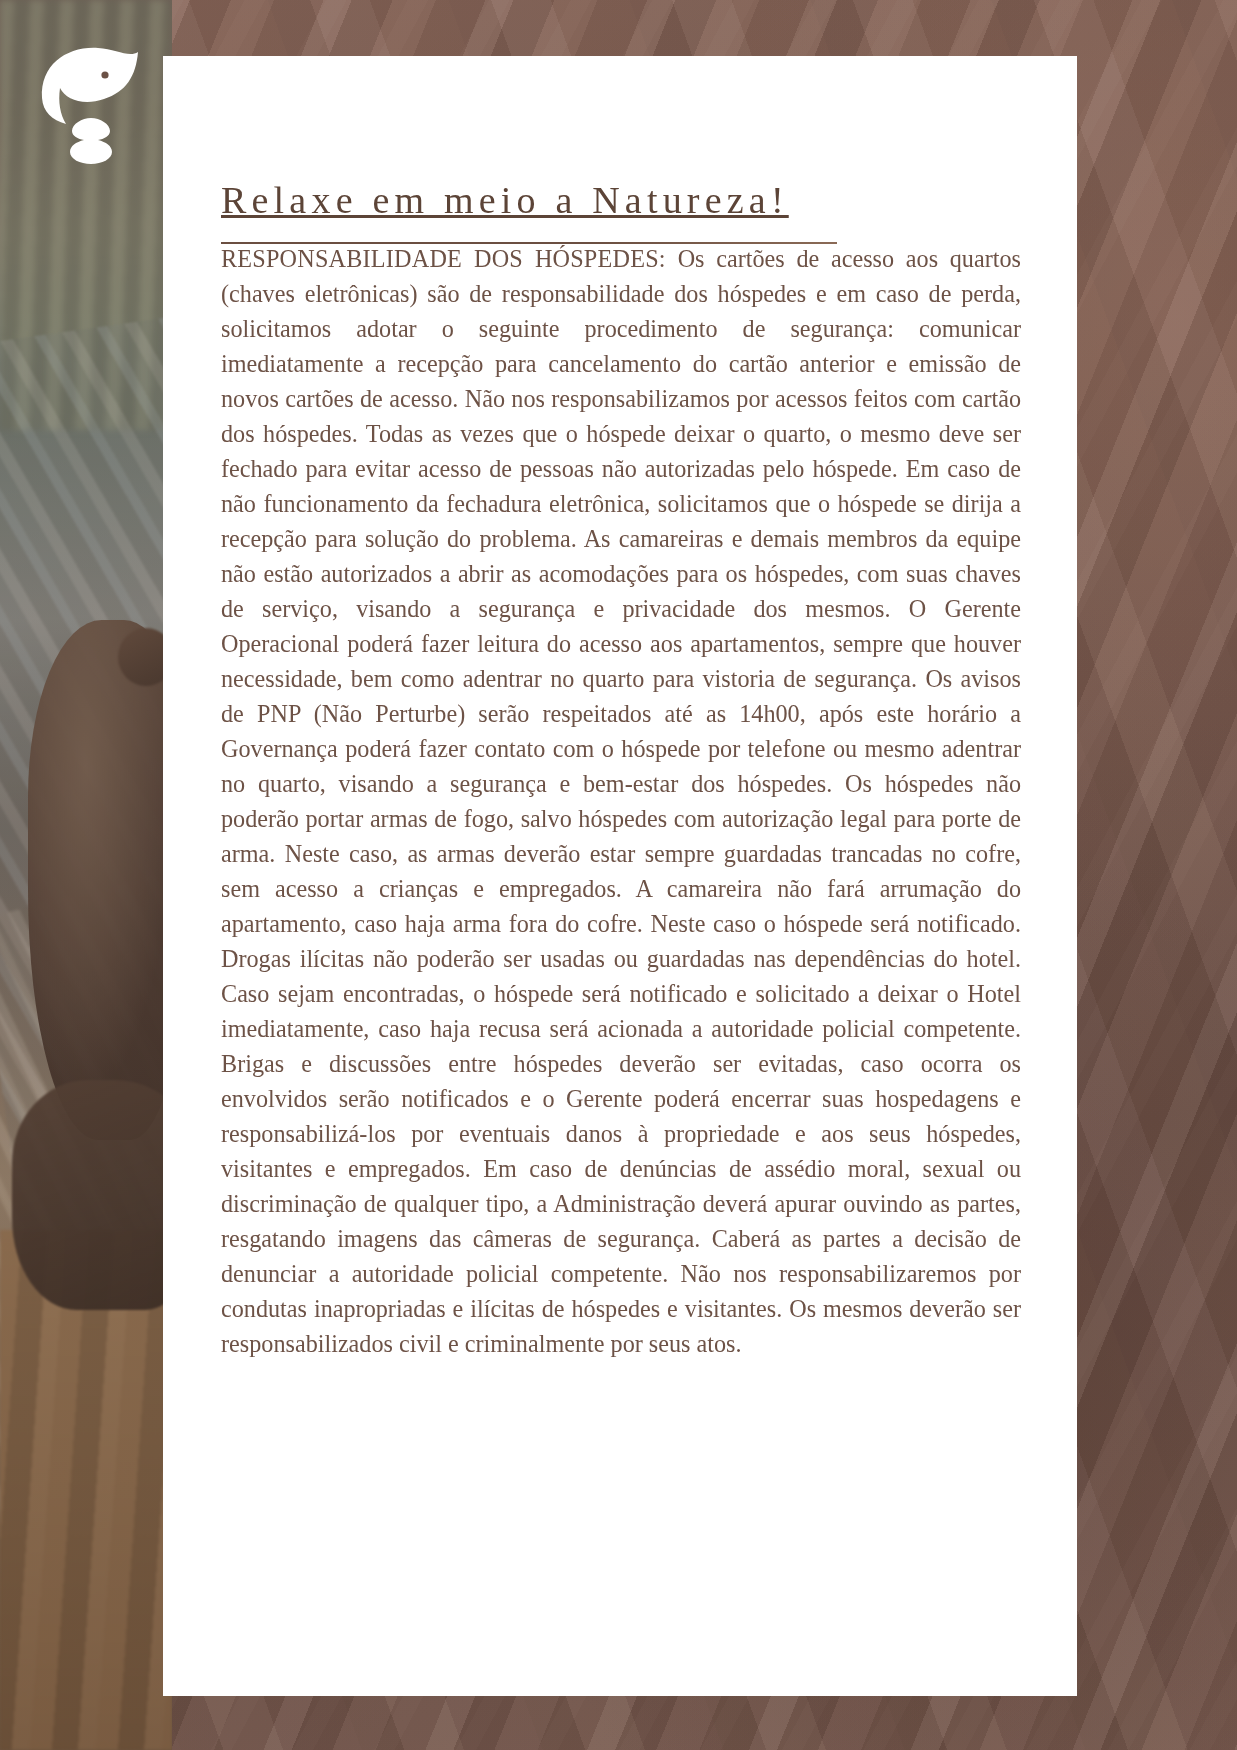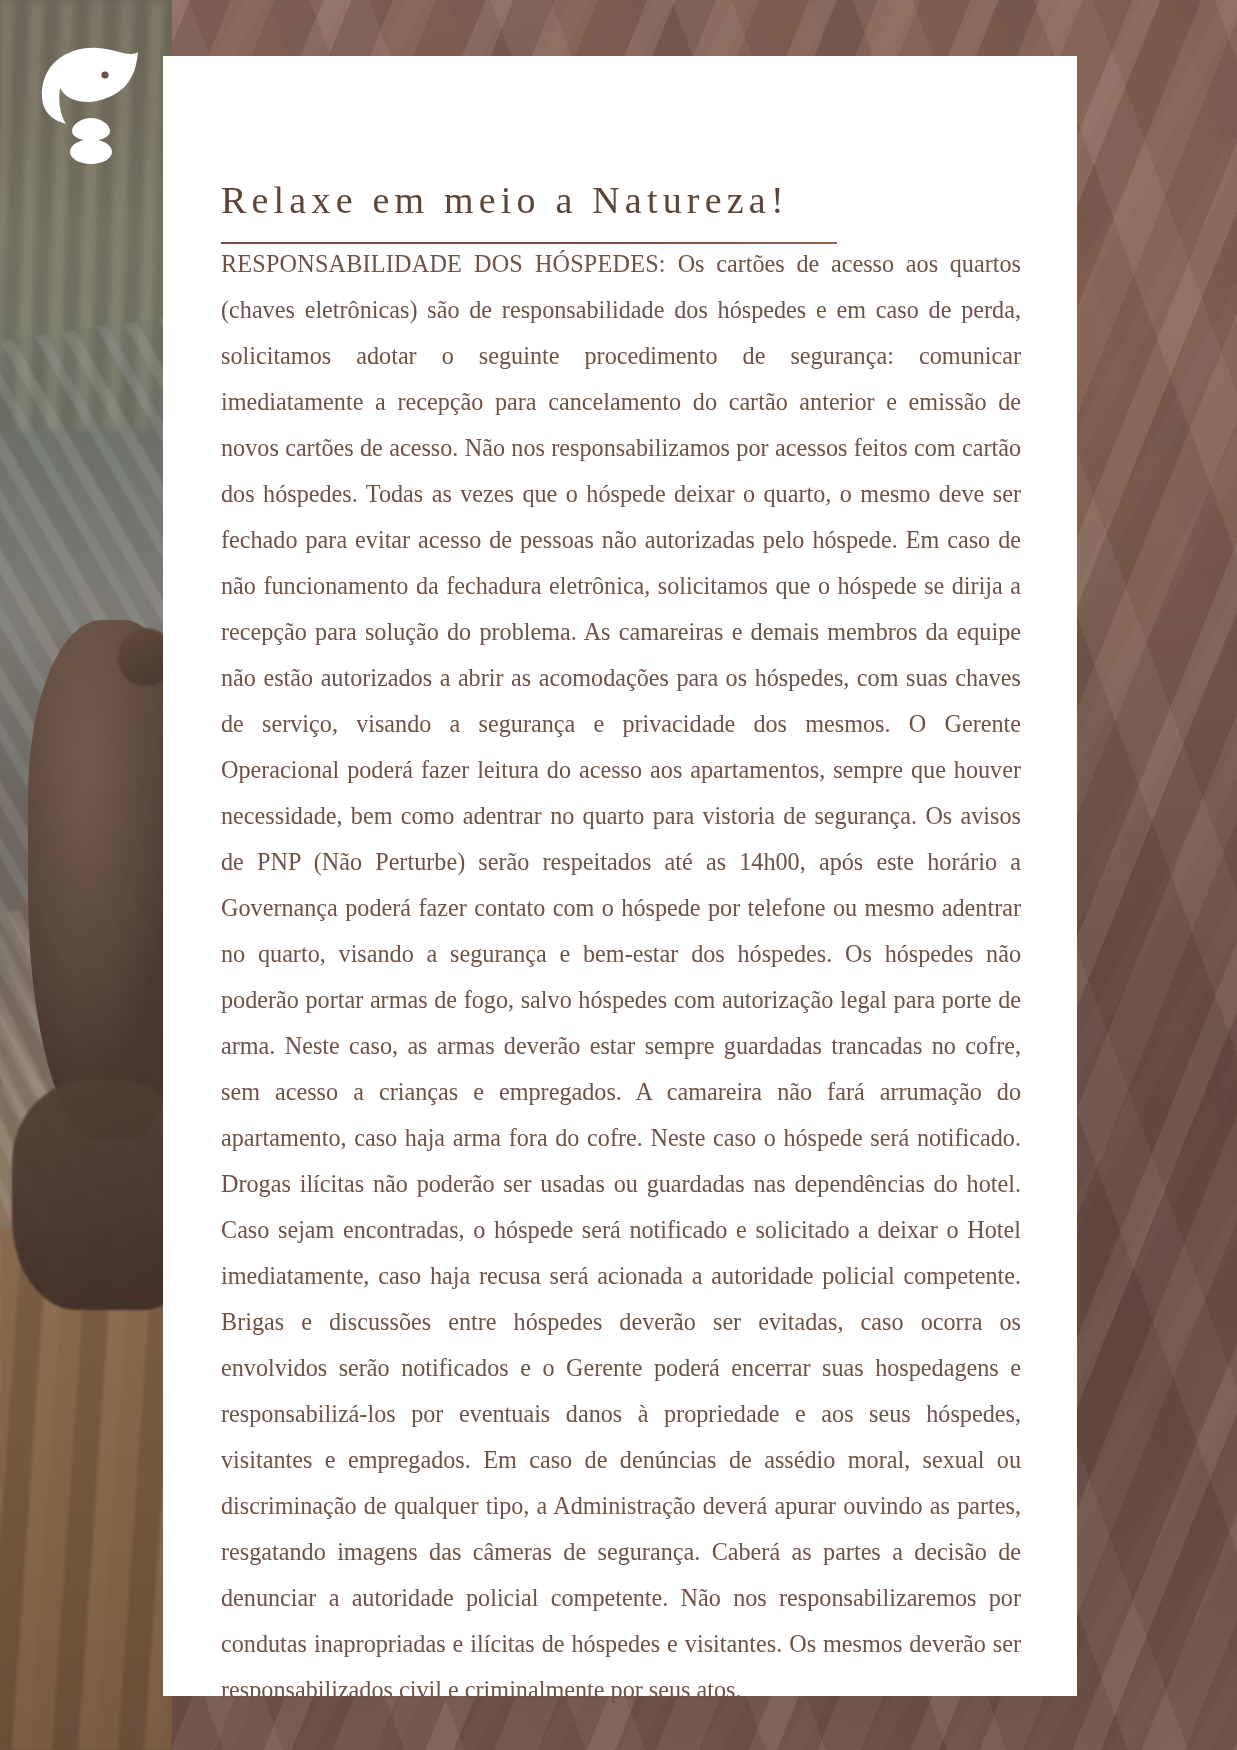--- a/index.html
+++ b/index.html
@@ -217,38 +217,39 @@
   .card-title {
     position: absolute;
     left: 58px;
     top: 100px;
     font-size: 38px;
     letter-spacing: 5.2px;
     color: #5c4437;
     font-weight: normal;
     white-space: nowrap;
     line-height: 1;
+    text-decoration: underline;
   }
 
   .title-rule {
     position: absolute;
     left: 58px;
     top: 186px;
     width: 616px;
     height: 2px;
     background: linear-gradient(90deg, #6b4f41 0%, #6b4f41 60%, #8a6a56 100%);
   }
 
   .card-body {
     position: absolute;
     left: 58px;
     top: 185px;
     width: 800px;
     font-size: 24.2px;
-    line-height: 46px;
+    line-height: 35px;
     color: #6d5246;
     text-align: justify;
     text-justify: inter-word;
     -webkit-hyphens: none;
     hyphens: none;
   }
   .card-body .lead {
     letter-spacing: 0.2px;
   }
 </style>

